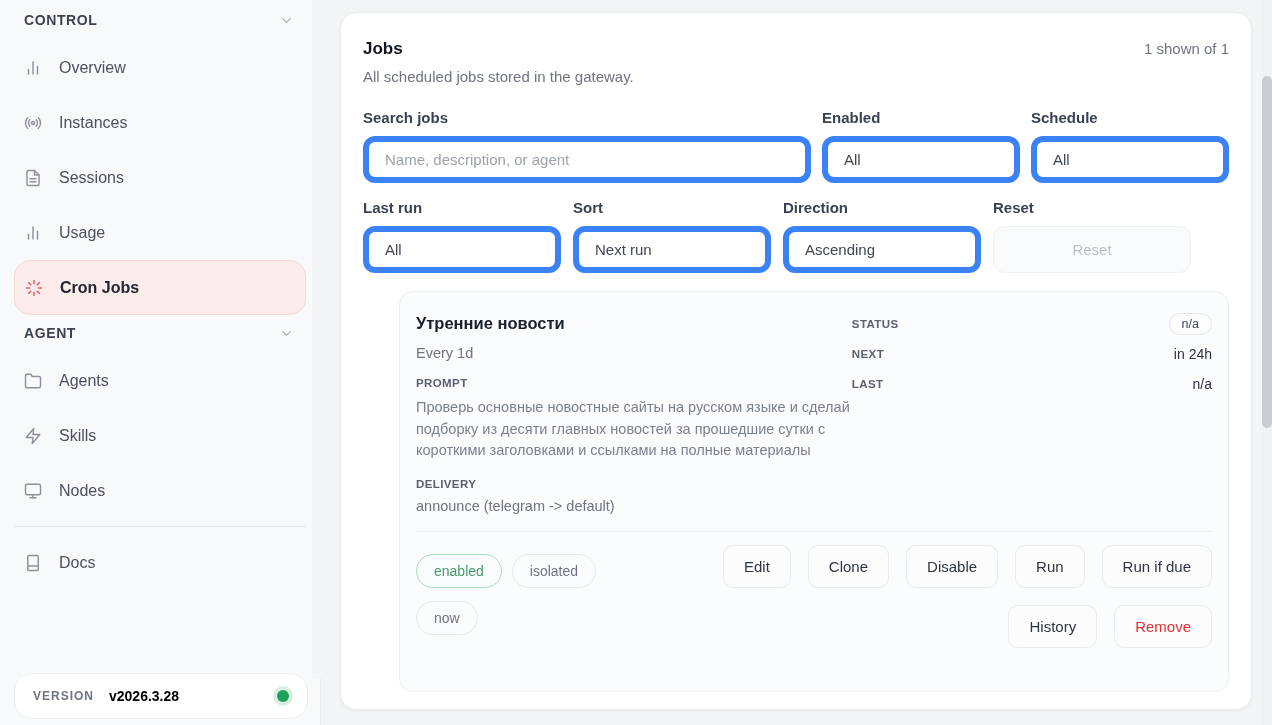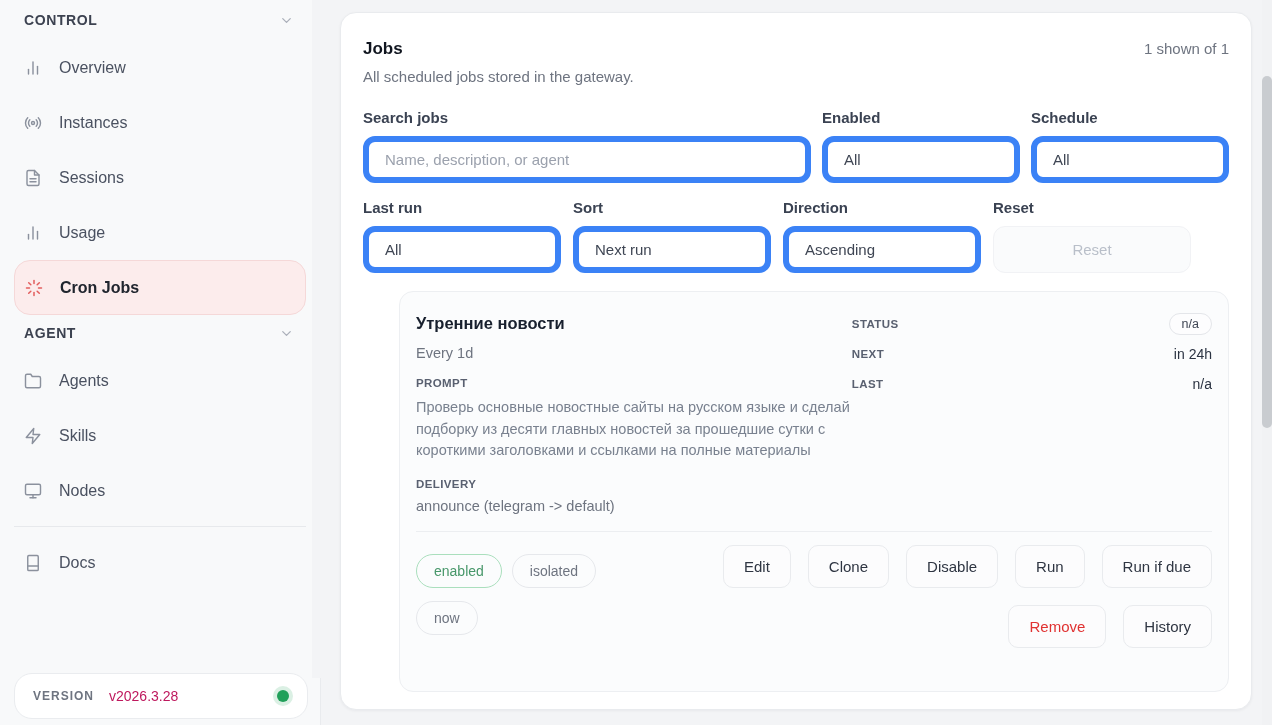--- a/index.html
+++ b/index.html
@@ -20,21 +20,21 @@
     margin:0 14px; padding:0 10px; border-radius:16px; font-size:16px; color:#4a5160; cursor:pointer; }
   .nav-item .ic { display:flex; width:19px; color:#8b919d; }
   .nav-item.active { background:#fcecec; border:1px solid #f5d8d8; color:#20252e; font-weight:600; }
   .nav-item.active .ic { color:#e25d5d; }
   .side-divider { border:none; border-top:1px solid #e7e9ec; margin:8px 14px 0 14px; }
   .docs-list { margin-top:8px; }
   .version-pill { position:absolute; left:14px; top:673px; width:294px; height:46px;
     background:#fff; border:1px solid #eaecef; border-radius:18px;
     display:flex; align-items:center; padding:0 18px; }
   .version-pill .vlabel { font-size:12px; font-weight:600; color:#6e7480; letter-spacing:1px; }
-  .version-pill .vvalue { font-size:14px; font-weight:400; color:#be185d; margin-left:15px; }
+  .version-pill .vvalue { font-size:14px; font-weight:700; color:#000000; margin-left:15px; }
   .vdot { margin-left:auto; width:12px; height:12px; border-radius:50%;
     background:#21a05a; box-shadow:0 0 0 4px rgba(33,160,90,.16); }
   
   .main { position:absolute; left:312px; top:0; width:950px; height:678px; background:#f3f4f6; }
   .card { position:absolute; left:28px; top:12px; width:912px; height:698px;
     background:#fff; border:1px solid #e9ebee; border-radius:16px;
     box-shadow:0 1px 3px rgba(16,24,40,.05); padding:26px 22px; }
   .card-head { display:flex; justify-content:space-between; align-items:baseline; }
   .page-title { font-size:17px; font-weight:700; color:#10151f; }
   .count { font-size:15px; color:#6e7480; }
@@ -293,22 +293,22 @@
           <span class="badge green">enabled</span>
           <span class="badge">isolated</span>
           <span class="badge">now</span>
         </div>
         <div class="actions">
           <button class="btn">Edit</button>
           <button class="btn">Clone</button>
           <button class="btn">Disable</button>
           <button class="btn">Run</button>
           <button class="btn">Run if due</button>
+          <button class="btn">History</button>
           <button class="btn danger">Remove</button>
-          <button class="btn">History</button>
         </div>
       </div>
     </div>
 
   </section>
 </main>
 
 <div class="scroll-track"></div>
 <div class="scroll-thumb"></div>
 

